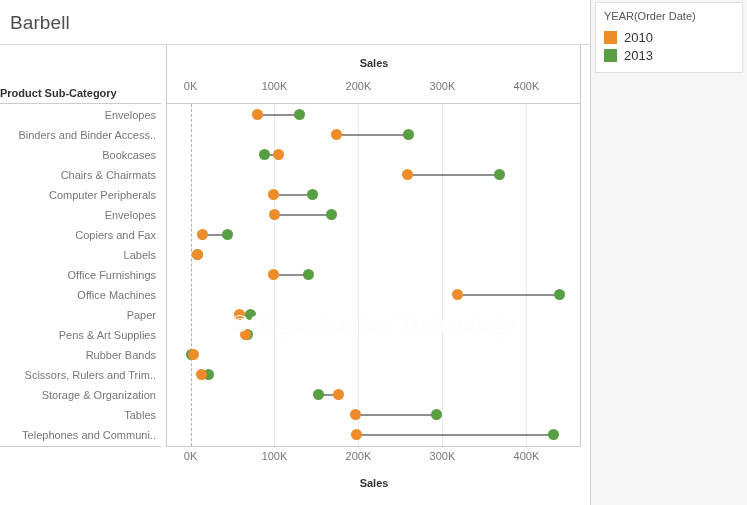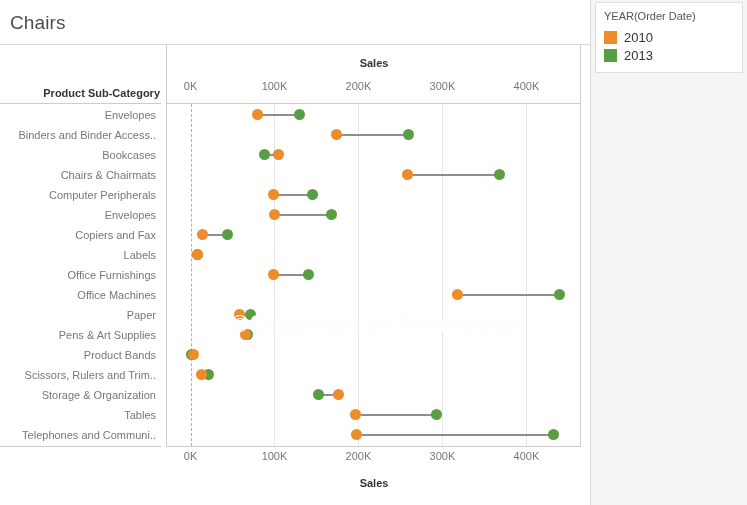--- a/index.html
+++ b/index.html
@@ -88,21 +88,20 @@
     color: #777777;
     white-space: nowrap;
   }
 
   
   #field-header {
     position: absolute;
     left: 0;
     top: 87px;
     width: 160px;
-    text-align: right;
     font-size: 11px;
     font-weight: bold;
     color: #333333;
     white-space: nowrap;
   }
 
   
   #hdr-line-left {
     position: absolute;
     left: 0; top: 103px;
@@ -267,21 +266,21 @@
   }
 </style>
 </head>
 <body>
 
 <div id="viz-root">
 
   <div id="worksheet">
 
     <div id="title-bar">
-      <div id="viz-title">Chairs</div>
+      <div id="viz-title">Barbell</div>
     </div>
 
     <div id="top-rule"></div>
 
     <div id="axis-title-top">Sales</div>
     <div class="tick-row" id="ticks-top">
         <div class="tick-label" style="left: 23.5132px;">0K</div>
         <div class="tick-label" style="left: 107.489px;">100K</div>
         <div class="tick-label" style="left: 191.465px;">200K</div>
         <div class="tick-label" style="left: 275.44px;">300K</div>
@@ -303,21 +302,21 @@
         <div class="row-label">Bookcases</div>
         <div class="row-label">Chairs &amp; Chairmats</div>
         <div class="row-label">Computer Peripherals</div>
         <div class="row-label">Envelopes</div>
         <div class="row-label">Copiers and Fax</div>
         <div class="row-label">Labels</div>
         <div class="row-label">Office Furnishings</div>
         <div class="row-label">Office Machines</div>
         <div class="row-label">Paper</div>
         <div class="row-label">Pens &amp; Art Supplies</div>
-        <div class="row-label">Product Bands</div>
+        <div class="row-label">Rubber Bands</div>
         <div class="row-label">Scissors, Rulers and Trim..</div>
         <div class="row-label">Storage &amp; Organization</div>
         <div class="row-label">Tables</div>
         <div class="row-label">Telephones and Communi..</div>
       </div>
 
     <div id="plot">
         <div class="gridline" style="left: 107.489px; background: rgb(232, 232, 232);"></div>
         <div class="gridline" style="left: 191.465px; background: rgb(232, 232, 232);"></div>
         <div class="gridline" style="left: 275.44px; background: rgb(232, 232, 232);"></div>

